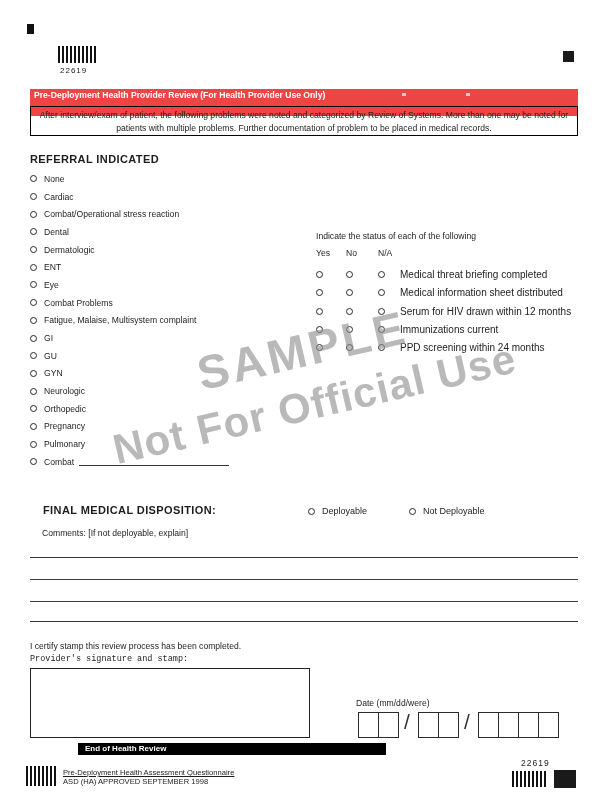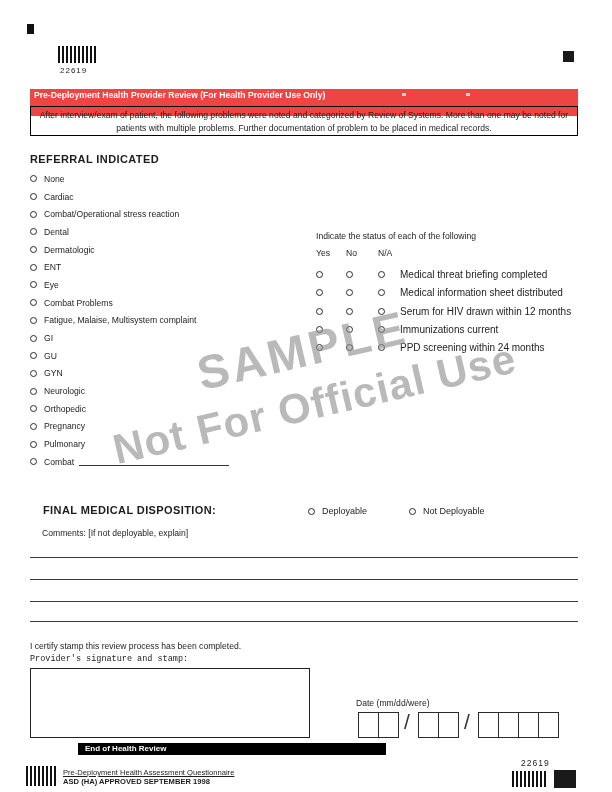--- a/index.html
+++ b/index.html
@@ -60,21 +60,21 @@
   .date-group { top:712px; display:flex; }
   .date-box { width:21px; height:26px; border:1px solid #2b2b2b; margin-left:-1px; background:#fff; }
   .date-box:first-child { margin-left:0; }
   .slash { top:710px; font-size:21px; color:#333; }
 
   
   .endbar { left:30px; top:743px; width:308px; height:12px; background:#000; color:#fff;
             font-size:8px; font-weight:bold; line-height:12px; padding-left:7px;margin-left:48px; }
   .formnum-bottom { left:521px; top:758px; font-size:8.5px; letter-spacing:1px; }
   .foot1 { left:63px; top:768px; font-size:7.6px;text-decoration:underline; }
-  .foot2 { left:63px; top:777px; font-size:7.6px; font-weight:bold; }
+  .foot2 { left:63px; top:777px; font-size:7.6px; font-weight:normal; }
 </style>
 </head>
 <body>
 
 <div class="page">
 
   <div class="abs corner-mark" style="left:27px;top:24px;width:7px;height:10px;"></div>
   <div class="abs barcode" style="left:58px;top:46px;width:40px;height:17px;"></div>
   <div class="abs formnum-top" style="left:60px;top:66px;">22619</div>
   <div class="abs darkblock" style="left:563px;top:51px;width:11px;height:11px;"></div>

